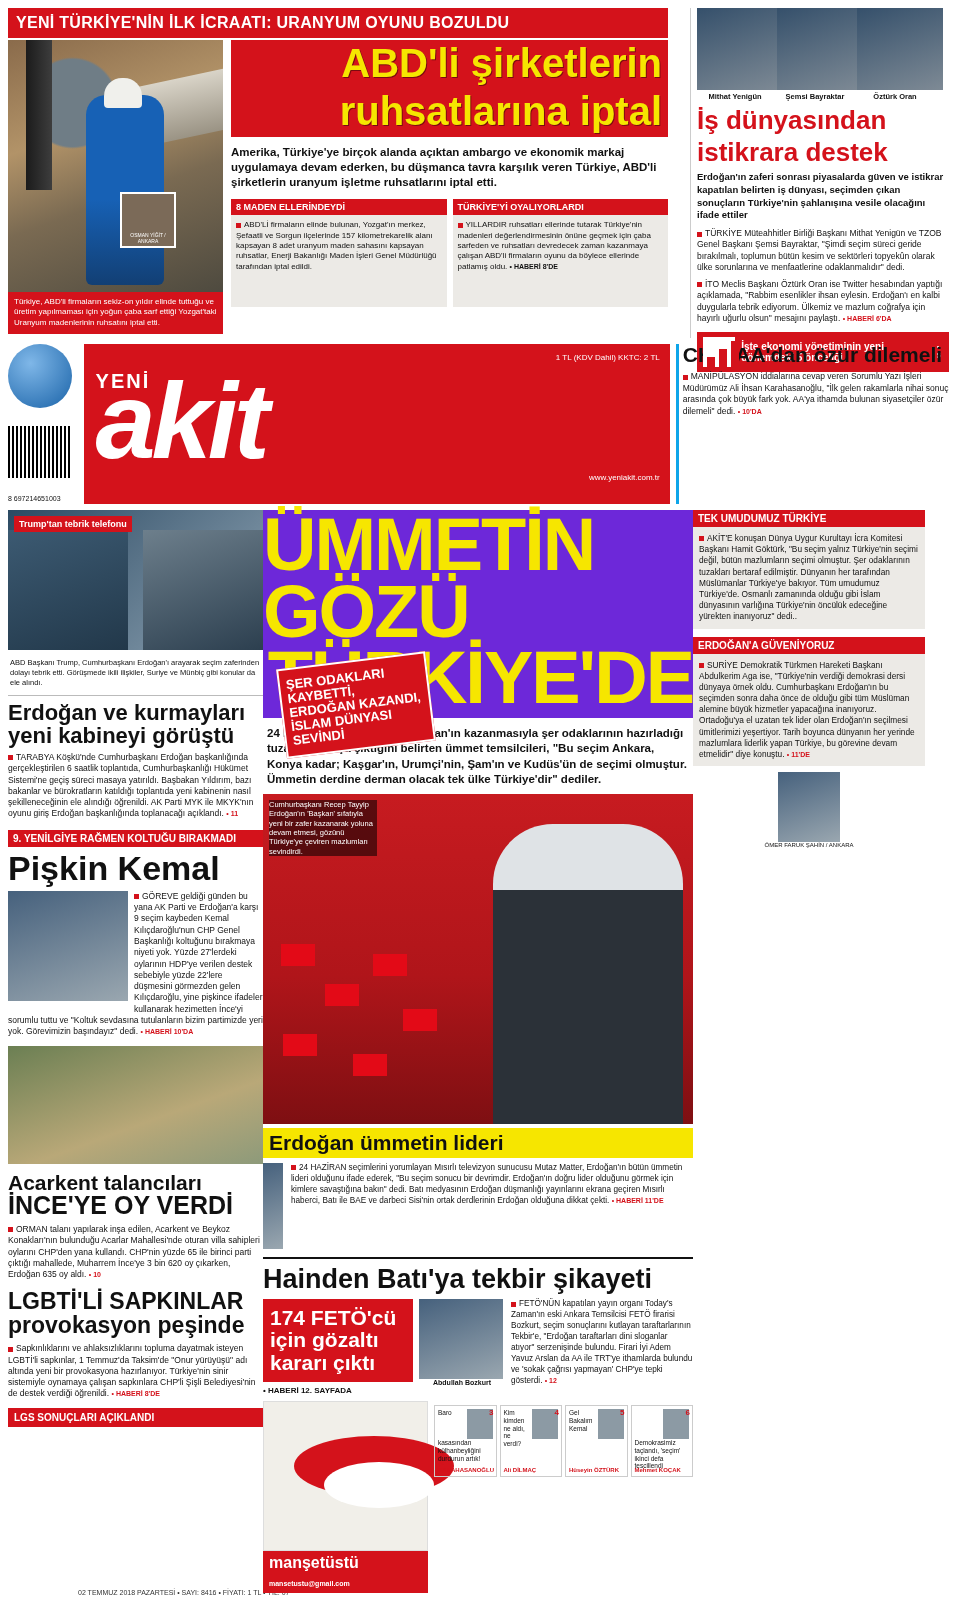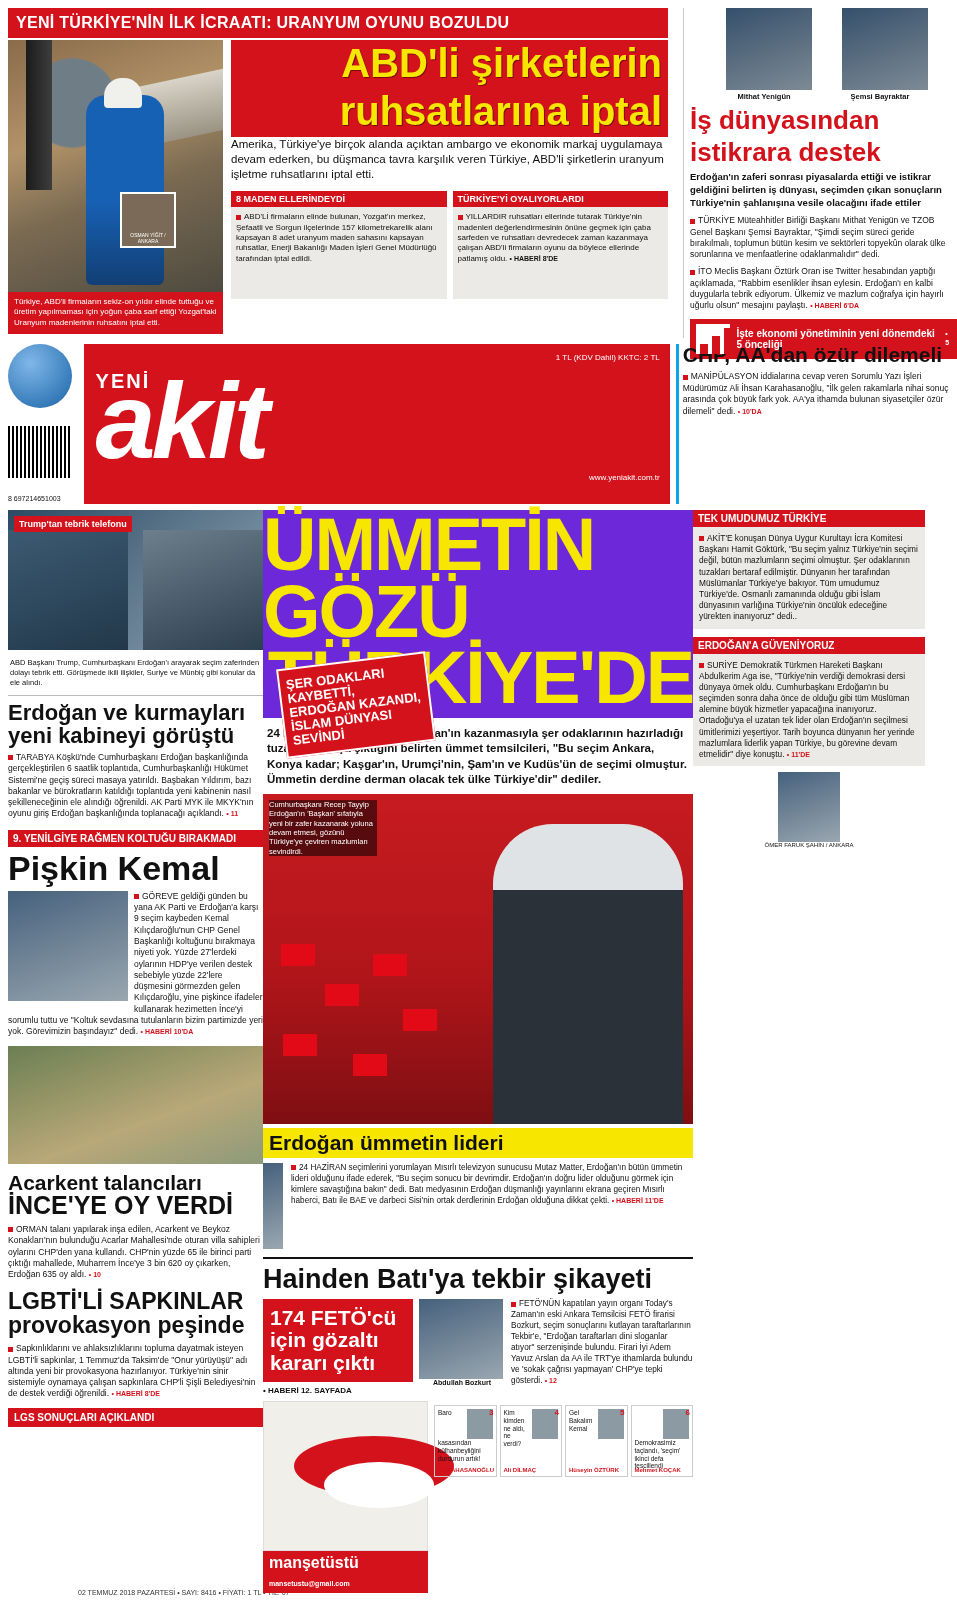--- a/index.html
+++ b/index.html
@@ -13,21 +13,21 @@
   }
   .page { width: 957px; height: 1600px; position: relative; padding: 8px; }
 
   
   .red { color: #d4121b; }
   .bold { font-weight: bold; }
   .xtiny { font-size: 7px; line-height: 1.25; }
   .sq { display:inline-block; width:5px; height:5px; background:#d4121b; margin-right:3px; vertical-align:middle;}
 
   
-  .topstrip { display: flex; gap: 15px; height: 330px; }
+  .topstrip { display: flex; gap: 22px; height: 330px; }
   .top-left { width: 660px; position: relative; }
   .banner {
     background: #d4121b; color: #fff; font-weight: bold;
     font-size: 16px; letter-spacing: .3px; padding: 6px 8px;
   }
   .top-left-body { display: flex; height: 294px; margin-top: 2px; }
   .photo-col { width: 215px; position: relative; }
   .drill-photo {
     width: 100%; height: 252px;
     background:
@@ -60,29 +60,29 @@
     position:absolute; left:112px; bottom:44px; width:56px; height:56px;
     border:2px solid #fff; background:#7b6a58; color:#fff; font-size:5px; text-align:center;
     display:flex; flex-direction:column; justify-content:flex-end; padding-bottom:2px;
   }
   .text-col { width: 445px; padding-left: 8px; }
   .mainhead {
     color: #f6e600; background: #d4121b; font-size: 40px; line-height: .96;
     font-weight: bold; padding: 4px 6px 6px 6px; text-align: right;
     text-shadow: 1px 1px 0 #7a0a10;
   }
-  .lead { font-size: 11.5px; line-height: 1.32; font-weight: normal; }
+  .lead { font-size: 11.5px; line-height: 1.32; margin-top: 8px; font-weight: bold; }
   .two-box { display: flex; gap: 6px; margin-top: 9px; }
   .kbox { flex: 1; }
   .kbox .kh { background:#d4121b; color:#fff; font-size:9px; font-weight:bold; padding:3px 5px; }
   .kbox .kb { background:#eceae6; font-size:8px; line-height:1.3; padding:5px; height:92px; }
 
   .top-right { width: 275px; border-left: 1px solid #ccc; padding-left: 6px; }
   .faces { display:flex; gap:4px; }
-  .face { width: 76px; margin-left: 36px; }
+  .face { width: 76px; }
   .face .ph { width:86px; height:82px; background:linear-gradient(160deg,#35506b,#7e8a95); }
   .face .nm { font-size:7.5px; font-weight:bold; text-align:center; padding-top:2px; }
   .tr-head { color:#d4121b; font-size:26px; font-weight:bold; line-height:1.0; margin-top:6px; }
   .tr-lead { font-size:9.5px; line-height:1.35; margin-top:6px; font-weight:bold; }
   .tr-item { font-size:8.5px; line-height:1.32; margin-top:6px; }
   .econ-strip { background:#d4121b; color:#fff; font-size:10px; font-weight:bold; padding:5px 6px; margin-top:8px; display:flex; gap:6px; align-items:center;}
   .econ-strip .chart { width:42px; height:30px; background:#fff; position:relative;}
   .econ-strip .chart i{position:absolute;bottom:0;width:8px;background:#d4121b;}
 
   
@@ -216,21 +216,21 @@
             <div class="ph"></div>
             <div class="nm">Şemsi Bayraktar</div>
           </div>
         <div class="face">
             <div class="ph"></div>
             <div class="nm">Öztürk Oran</div>
           </div>
       </div>
       <div class="tr-head">İş dünyasından</div>
       <div class="tr-head">istikrara destek</div>
-      <div class="tr-lead">Erdoğan'ın zaferi sonrası piyasalarda ettiği ve istikrar geldiğini belirten iş dünyası, seçimden çıkan sonuçların Türkiye'nin şahlanışına vesile olacağını ifade ettiler</div>
+      <div class="tr-lead">Erdoğan'ın zaferi sonrası piyasalarda güven ve istikrar kapatılan belirten iş dünyası, seçimden çıkan sonuçların Türkiye'nin şahlanışına vesile olacağını ifade ettiler</div>
       <div class="tr-item"><span class="sq"></span><span>TÜRKİYE Müteahhitler Birliği Başkanı Mithat Yenigün ve TZOB Genel Başkanı Şemsi Bayraktar, "Şimdi seçim süreci geride bırakılmalı, toplumun bütün kesim ve sektörleri topyekûn olarak ülke sorunlarına ve menfaatlerine odaklanmalıdır" dedi.</span></div>
       <div class="tr-item"><span class="sq"></span><span>İTO Meclis Başkanı Öztürk Oran ise Twitter hesabından yaptığı açıklamada, "Rabbim esenlikler ihsan eylesin. Erdoğan'ı en kalbi duygularla tebrik ediyorum. Ülkemiz ve mazlum coğrafya için hayırlı uğurlu olsun" mesajını paylaştı.</span>
         <b class="xtiny red">• HABERİ 6'DA</b>
       </div>
       <div class="econ-strip">
         <div class="chart">
             <i style="left:4px;height:10px"></i>
             <i style="left:16px;height:18px"></i>
             <i style="left:28px;height:26px"></i>
           </div>

